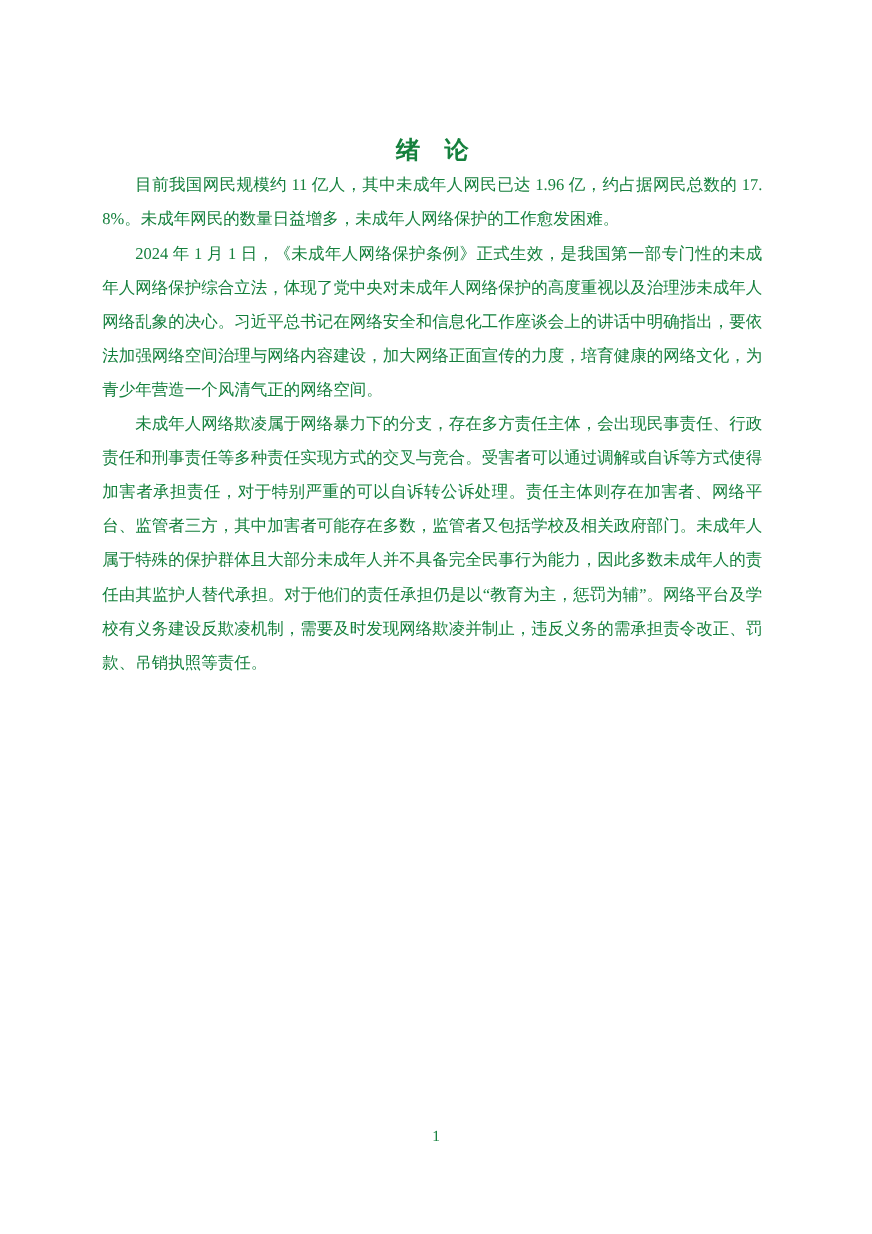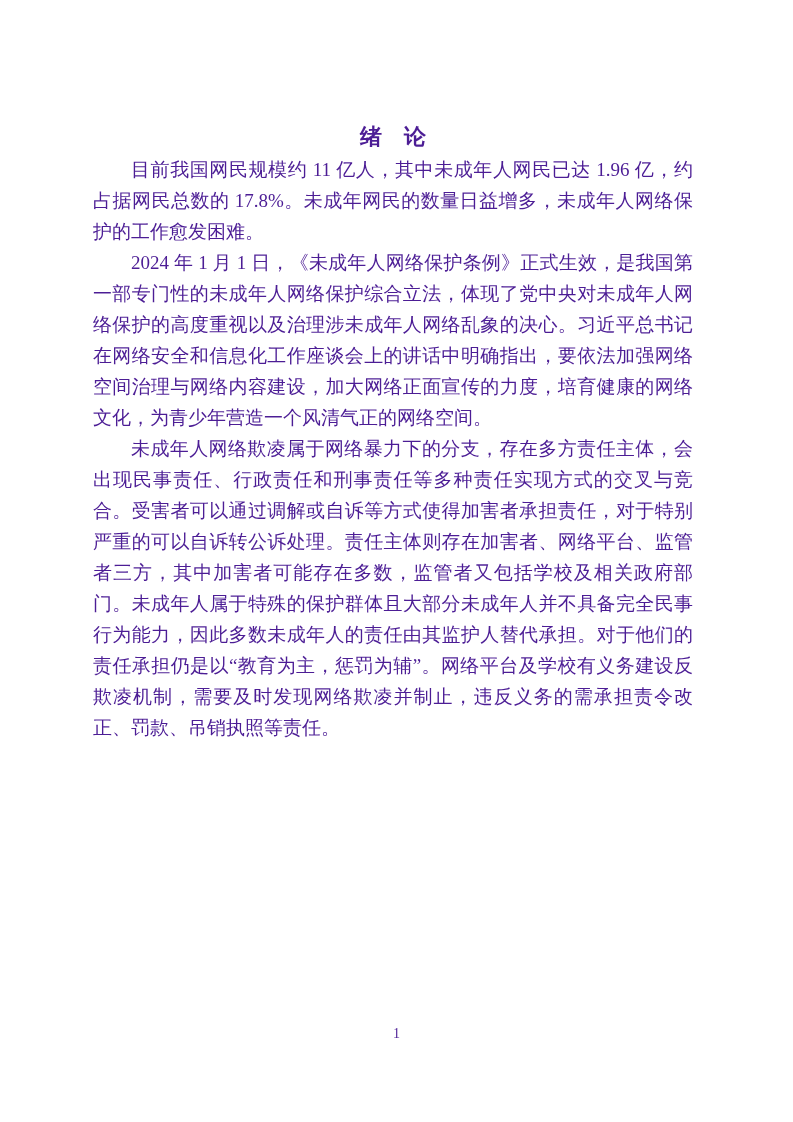--- a/index.html
+++ b/index.html
@@ -5,40 +5,40 @@
   html, body {
     margin: 0;
     padding: 0;
     background: #ffffff;
   }
   .page {
     position: relative;
     width: 793px;
     height: 1122px;
     background: #ffffff;
-    color: #4c1d95;
+    color: #15803d;
     font-family: "Liberation Serif", "DejaVu Serif", serif;
     overflow: hidden;
   }
   .content {
     position: absolute;
     left: 93px;
     top: 120px;
     width: 600px;
   }
   .doc-title {
     font-size: 22px;
     font-weight: bold;
     text-align: center;
     line-height: 34px;
     margin: 0;
     padding: 0;
   }
   .body-par {
-    font-size: 19px;
+    font-size: 15px;
     line-height: 31px;
     margin: 0;
     padding: 0;
     text-align: justify;
     text-justify: inter-ideograph;
     text-indent: 2em;
     word-break: break-all;
   }
   .page-number {
     position: absolute;

